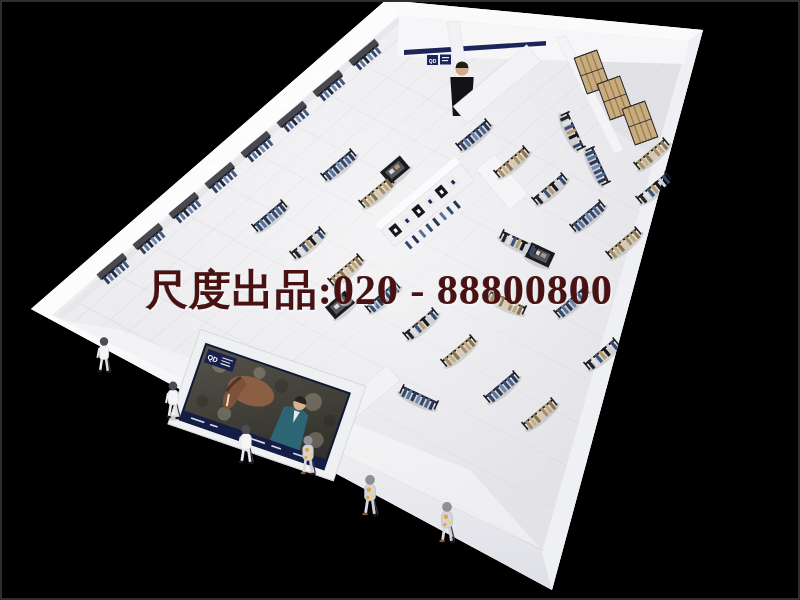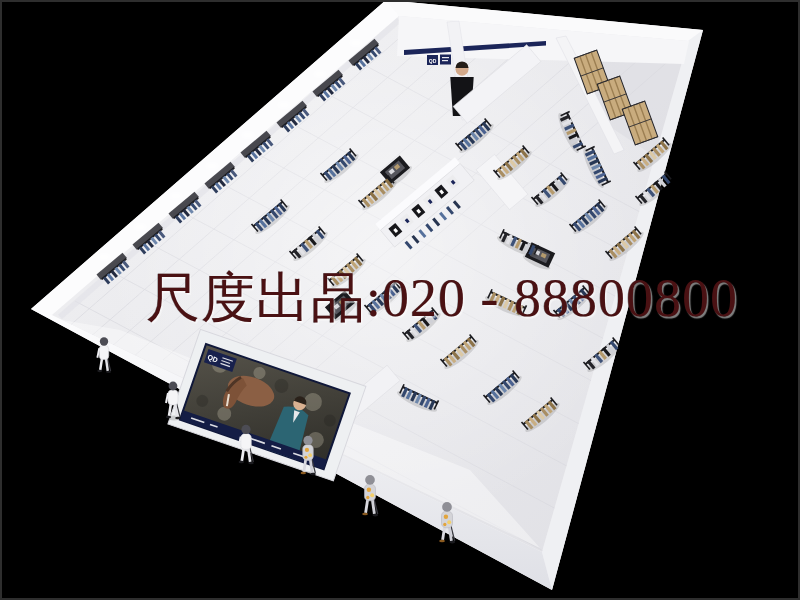--- a/index.html
+++ b/index.html
@@ -2,21 +2,21 @@
 <html><head>
 <meta charset="utf-8">
 <style>
   html,body{margin:0;padding:0;background:#000;}
   .canvas{position:relative;width:800px;height:600px;background:#000;overflow:hidden;
           font-family:"Liberation Sans",sans-serif;}
   .frame{position:absolute;inset:0;border:2px solid #2e2e2e;pointer-events:none;z-index:30;}
   .scene-svg{position:absolute;left:0;top:0;z-index:1;}
   .watermark{position:absolute;left:146px;top:262px;z-index:20;white-space:nowrap;
              font-family:"Liberation Serif","DejaVu Serif",serif;
-             font-size:54px;font-weight:normal;letter-spacing:1px;color:#4a1113;
+             font-size:42px;font-weight:bold;letter-spacing:1px;color:#4a1113;
              text-shadow:1.5px 1.5px 1px rgba(255,255,255,0.5),-0.5px -0.5px 0 rgba(0,0,0,0.45);}
 </style>
 </head>
 <body>
 
 <div class="canvas">
 
 <svg class="scene-svg" width="800" height="600" viewBox="0 0 800 600">
   <defs>
     <linearGradient id="facadeGrad" x1="0" y1="0" x2="0" y2="1">

